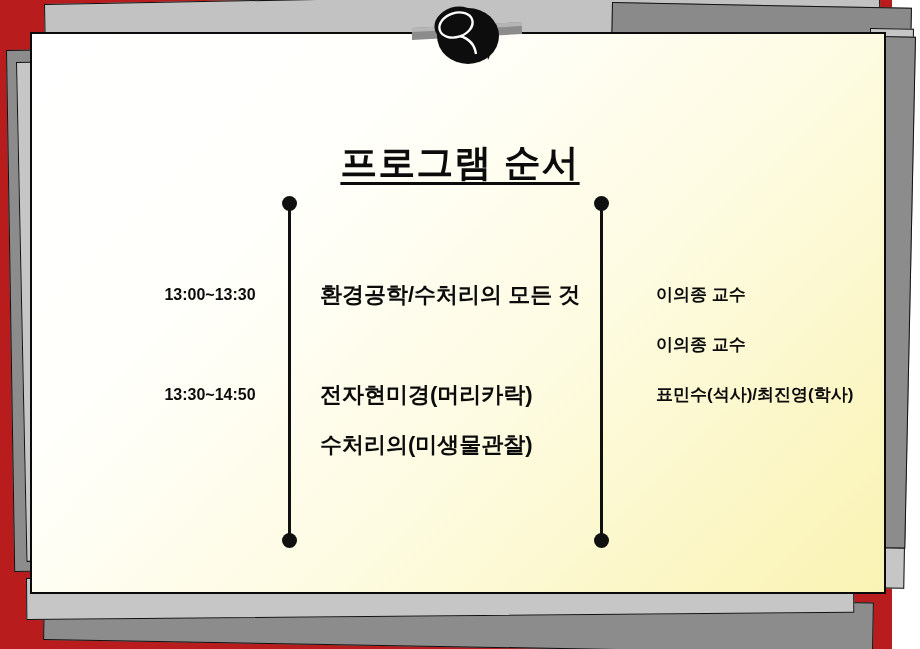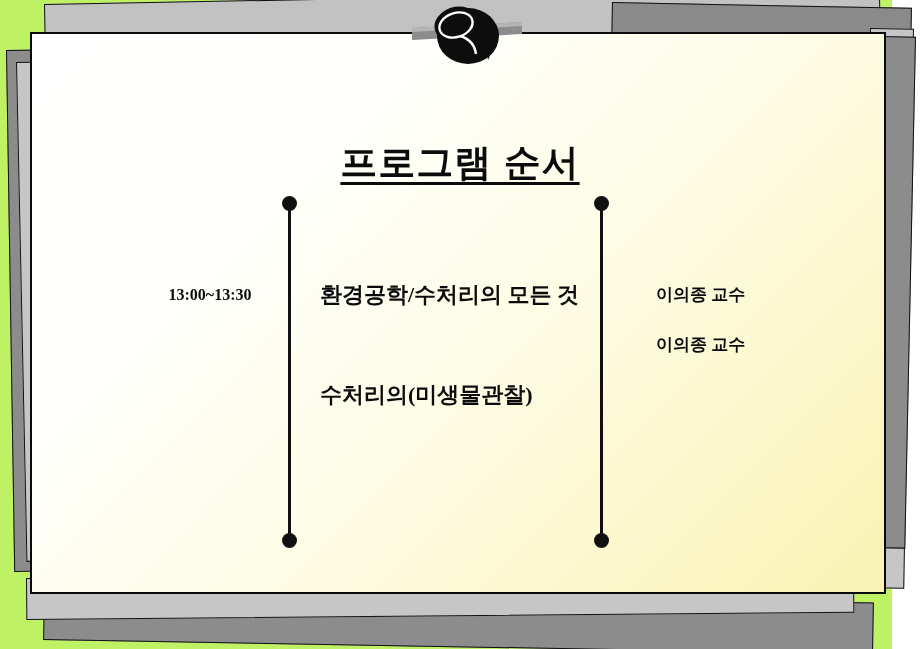--- a/index.html
+++ b/index.html
@@ -11,21 +11,21 @@
     height: 649px;
     background: #ffffff;
     font-family: "Liberation Sans", sans-serif;
     overflow: hidden;
   }
 
   #stage {
     position: relative;
     width: 892px;
     height: 649px;
-    background: #bef264;
+    background: #b91c1c;
   }
 
   
   .sheet {
     position: absolute;
     border: 1px solid #111111;
     box-sizing: border-box;
   }
 
   #sheet-back-top {
@@ -176,21 +176,20 @@
   
   #schedule {
     position: absolute;
     left: 0;
     top: 236px;
     width: 856px;
   }
   .row {
     position: relative;
     height: 50px;
-    font-family: Liberation Serif, serif;
   }
   .cell {
     position: absolute;
     top: 0;
     line-height: 50px;
     font-weight: bold;
     color: #0b0b0b;
     white-space: nowrap;
   }
   .cell-time {
@@ -238,20 +237,25 @@
 
     <div id="schedule">
       <div class="row">
         <div class="cell cell-time">13:00~13:30</div>
         <div class="cell cell-program">환경공학/수처리의 모든 것</div>
         <div class="cell cell-presenter">이의종 교수</div>
       </div>
       <div class="row">
         <div class="cell cell-time"></div>
         <div class="cell cell-presenter">이의종 교수</div>
+      </div>
+      <div class="row">
+        <div class="cell cell-time">13:30~14:50</div>
+        <div class="cell cell-program">전자현미경(머리카락)</div>
+        <div class="cell cell-presenter">표민수(석사)/최진영(학사)</div>
       </div>
       <div class="row">
         <div class="cell cell-time"></div>
         <div class="cell cell-program">수처리의(미생물관찰)</div>
       </div>
     </div>
 
   </div>
 
   <div id="clip-wrap">

